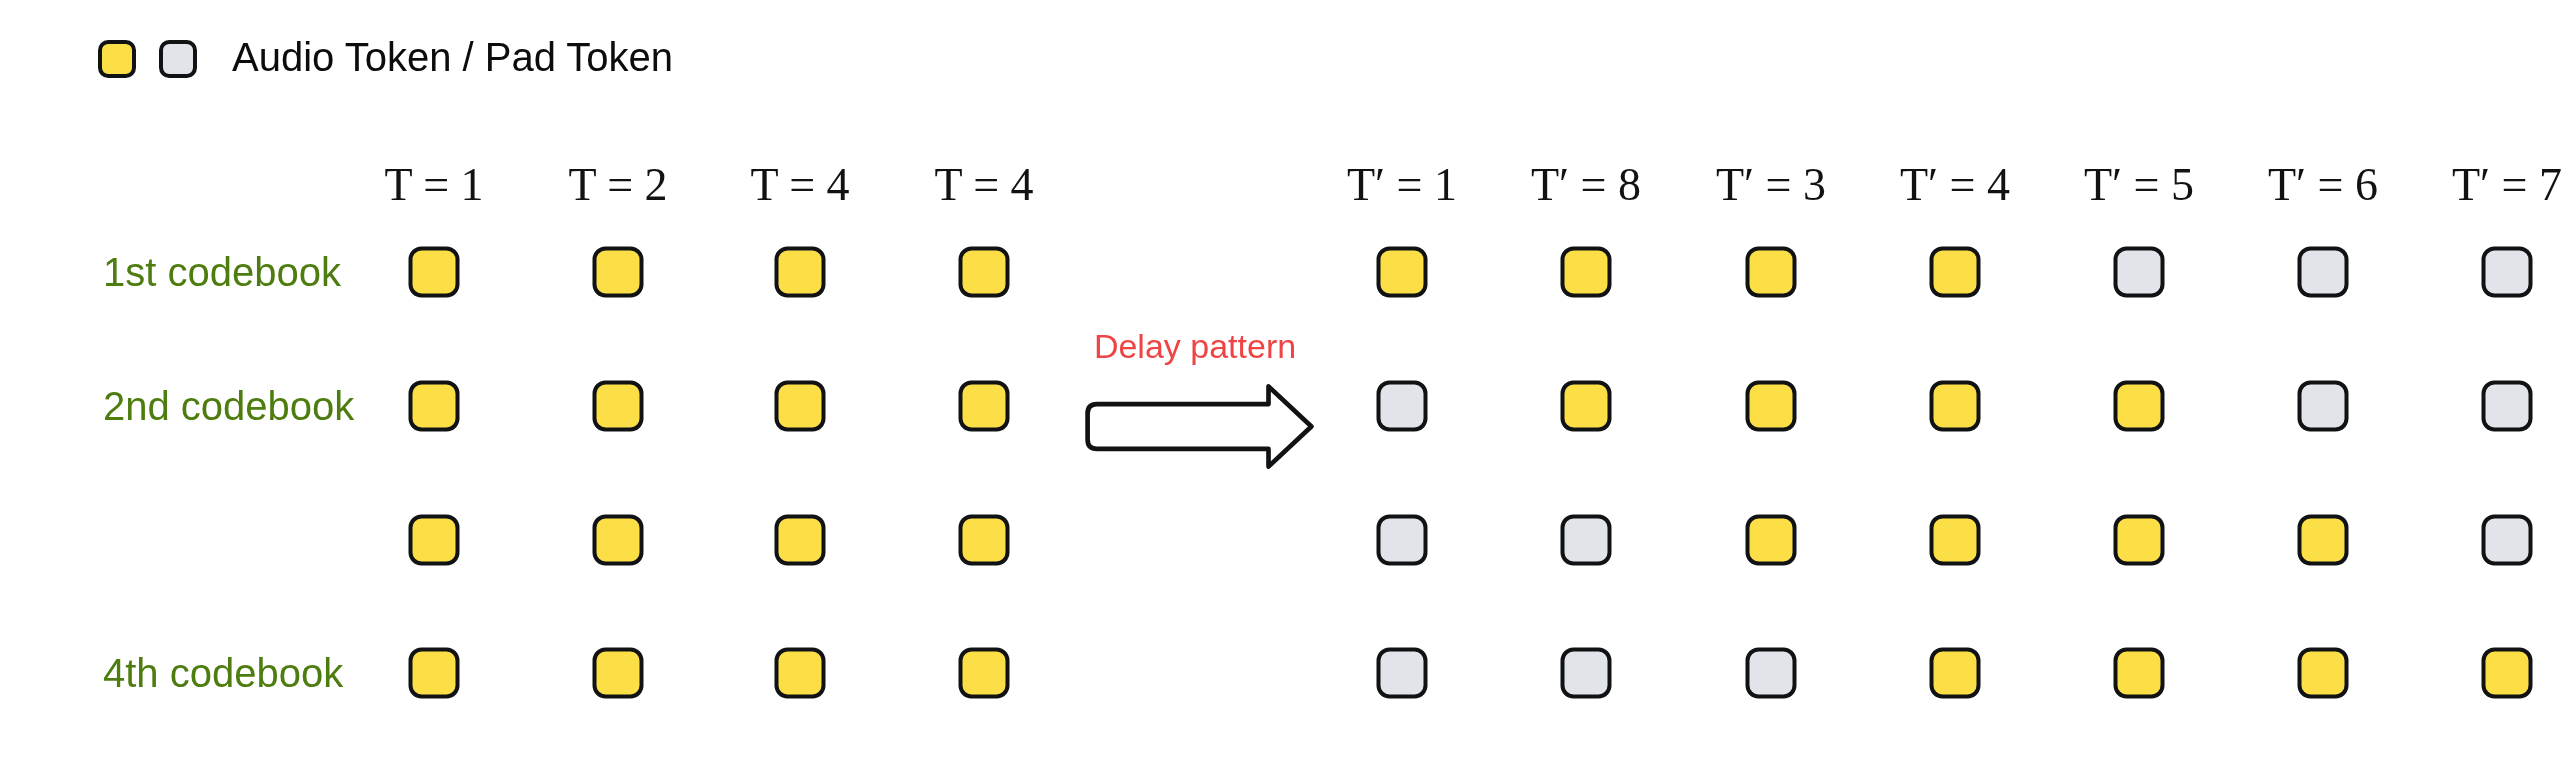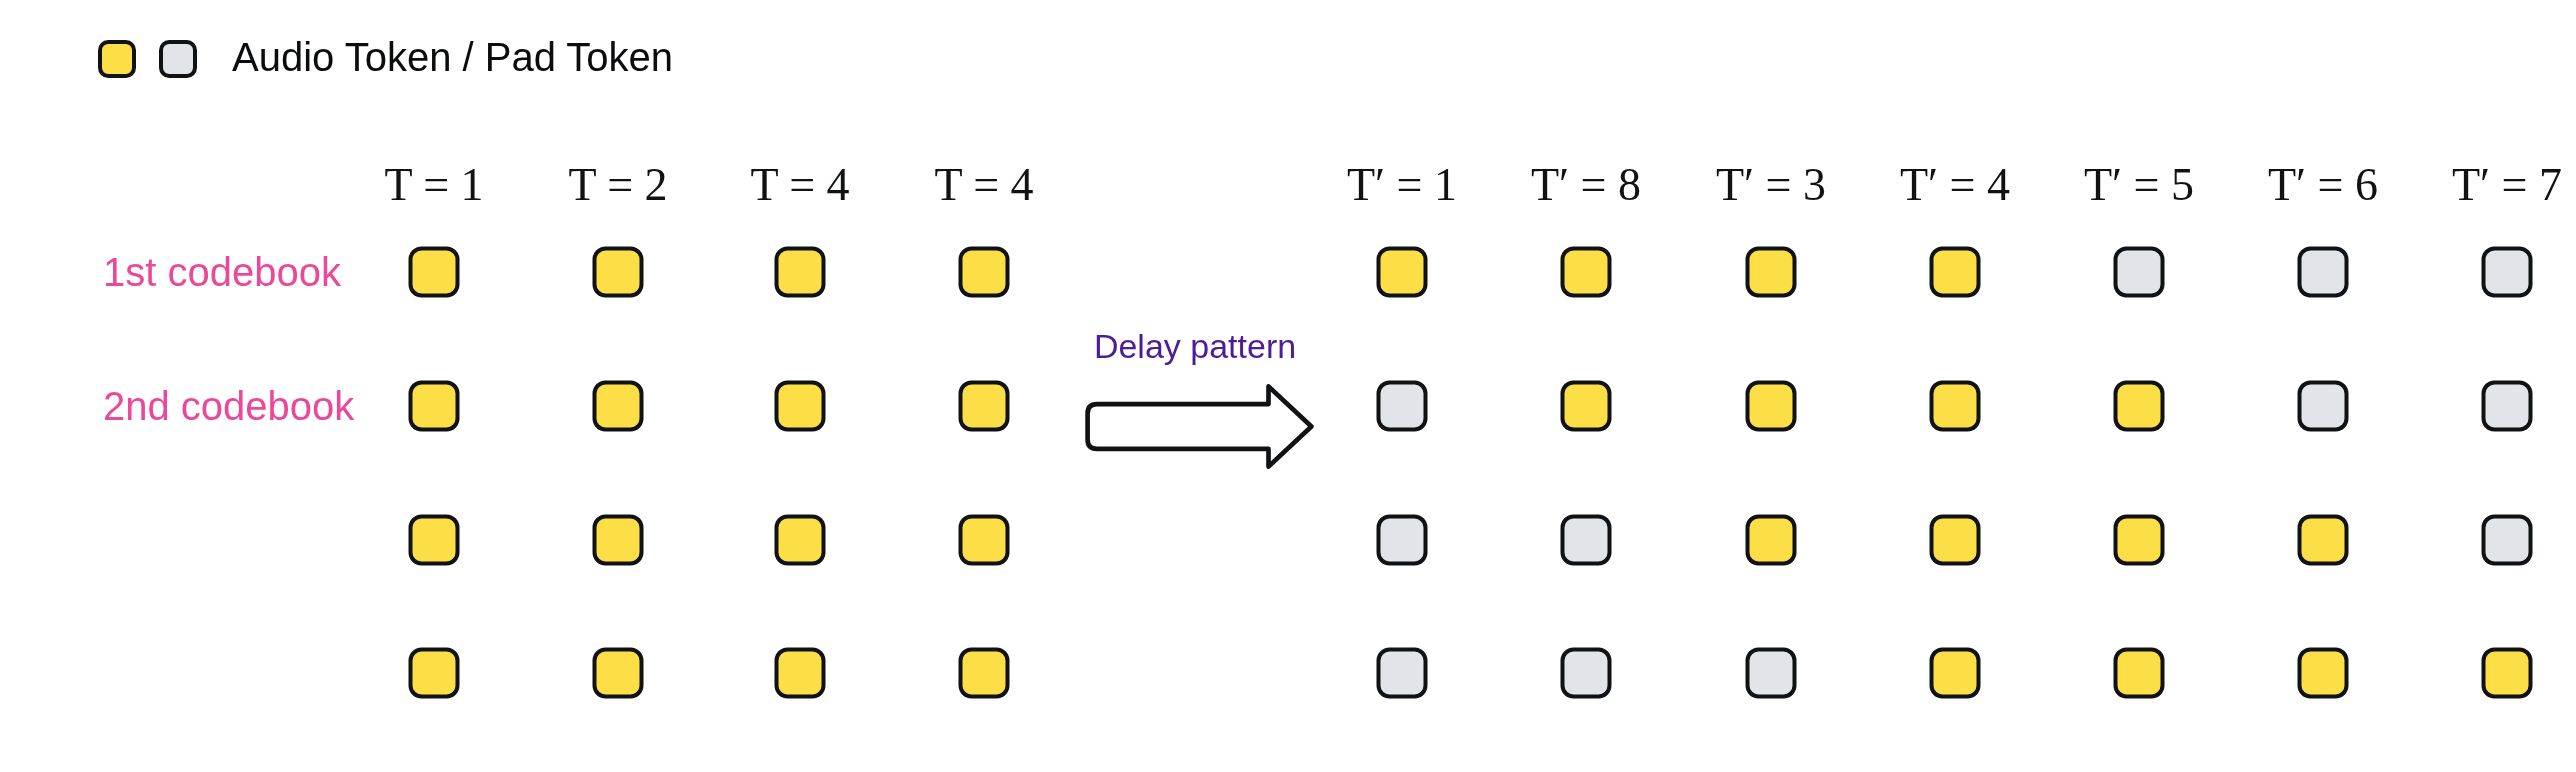--- a/index.html
+++ b/index.html
@@ -29,26 +29,26 @@
   }
   
   .col-header {
     position:absolute; transform:translate(-50%,-50%);
     font-family:"Liberation Serif","DejaVu Serif",serif;
     font-size:46px; color:#111214; white-space:nowrap; line-height:1;text-align:right;
   }
   
   .row-label {
     position:absolute; left:72px; transform:translateY(-50%);
-    font-size:40px; color:#ec4899; white-space:nowrap; line-height:1;
+    font-size:40px; color:#4d7c0f; white-space:nowrap; line-height:1;
   }
   
   .delay-label {
     position:absolute; left:1164px; top:346px; transform:translate(-50%,-50%);
-    font-size:34px; color:#4c1d95; white-space:nowrap; line-height:1;
+    font-size:34px; color:#ef4444; white-space:nowrap; line-height:1;
   }
   .delay-arrow { position:absolute; left:1051px; top:378px; }
 </style>
 </head>
 <body>
 
 <div class="canvas" id="canvas">
 
   <div class="legend">
     <span class="legend-token" style="background-color: rgb(252, 223, 71); border-color: rgb(16, 18, 20);"></span>
@@ -101,20 +101,21 @@
     <div class="token" style="left: 587px; top: 540px; background-color: rgb(252, 223, 71); border-color: rgb(16, 18, 20);"></div>
     <div class="token" style="left: 769px; top: 540px; background-color: rgb(252, 223, 71); border-color: rgb(16, 18, 20);"></div>
     <div class="token" style="left: 953px; top: 540px; background-color: rgb(252, 223, 71); border-color: rgb(16, 18, 20);"></div>
     <div class="token" style="left: 1371px; top: 540px; background-color: rgb(225, 228, 232); border-color: rgb(16, 18, 20);"></div>
     <div class="token" style="left: 1555px; top: 540px; background-color: rgb(225, 228, 232); border-color: rgb(16, 18, 20);"></div>
     <div class="token" style="left: 1740px; top: 540px; background-color: rgb(252, 223, 71); border-color: rgb(16, 18, 20);"></div>
     <div class="token" style="left: 1924px; top: 540px; background-color: rgb(252, 223, 71); border-color: rgb(16, 18, 20);"></div>
     <div class="token" style="left: 2108px; top: 540px; background-color: rgb(252, 223, 71); border-color: rgb(16, 18, 20);"></div>
     <div class="token" style="left: 2292px; top: 540px; background-color: rgb(252, 223, 71); border-color: rgb(16, 18, 20);"></div>
     <div class="token" style="left: 2476px; top: 540px; background-color: rgb(225, 228, 232); border-color: rgb(16, 18, 20);"></div>
+    <div class="row-label" style="top: 673px;">4th codebook</div>
     <div class="token" style="left: 403px; top: 673px; background-color: rgb(252, 223, 71); border-color: rgb(16, 18, 20);"></div>
     <div class="token" style="left: 587px; top: 673px; background-color: rgb(252, 223, 71); border-color: rgb(16, 18, 20);"></div>
     <div class="token" style="left: 769px; top: 673px; background-color: rgb(252, 223, 71); border-color: rgb(16, 18, 20);"></div>
     <div class="token" style="left: 953px; top: 673px; background-color: rgb(252, 223, 71); border-color: rgb(16, 18, 20);"></div>
     <div class="token" style="left: 1371px; top: 673px; background-color: rgb(225, 228, 232); border-color: rgb(16, 18, 20);"></div>
     <div class="token" style="left: 1555px; top: 673px; background-color: rgb(225, 228, 232); border-color: rgb(16, 18, 20);"></div>
     <div class="token" style="left: 1740px; top: 673px; background-color: rgb(225, 228, 232); border-color: rgb(16, 18, 20);"></div>
     <div class="token" style="left: 1924px; top: 673px; background-color: rgb(252, 223, 71); border-color: rgb(16, 18, 20);"></div>
     <div class="token" style="left: 2108px; top: 673px; background-color: rgb(252, 223, 71); border-color: rgb(16, 18, 20);"></div>
     <div class="token" style="left: 2292px; top: 673px; background-color: rgb(252, 223, 71); border-color: rgb(16, 18, 20);"></div>

